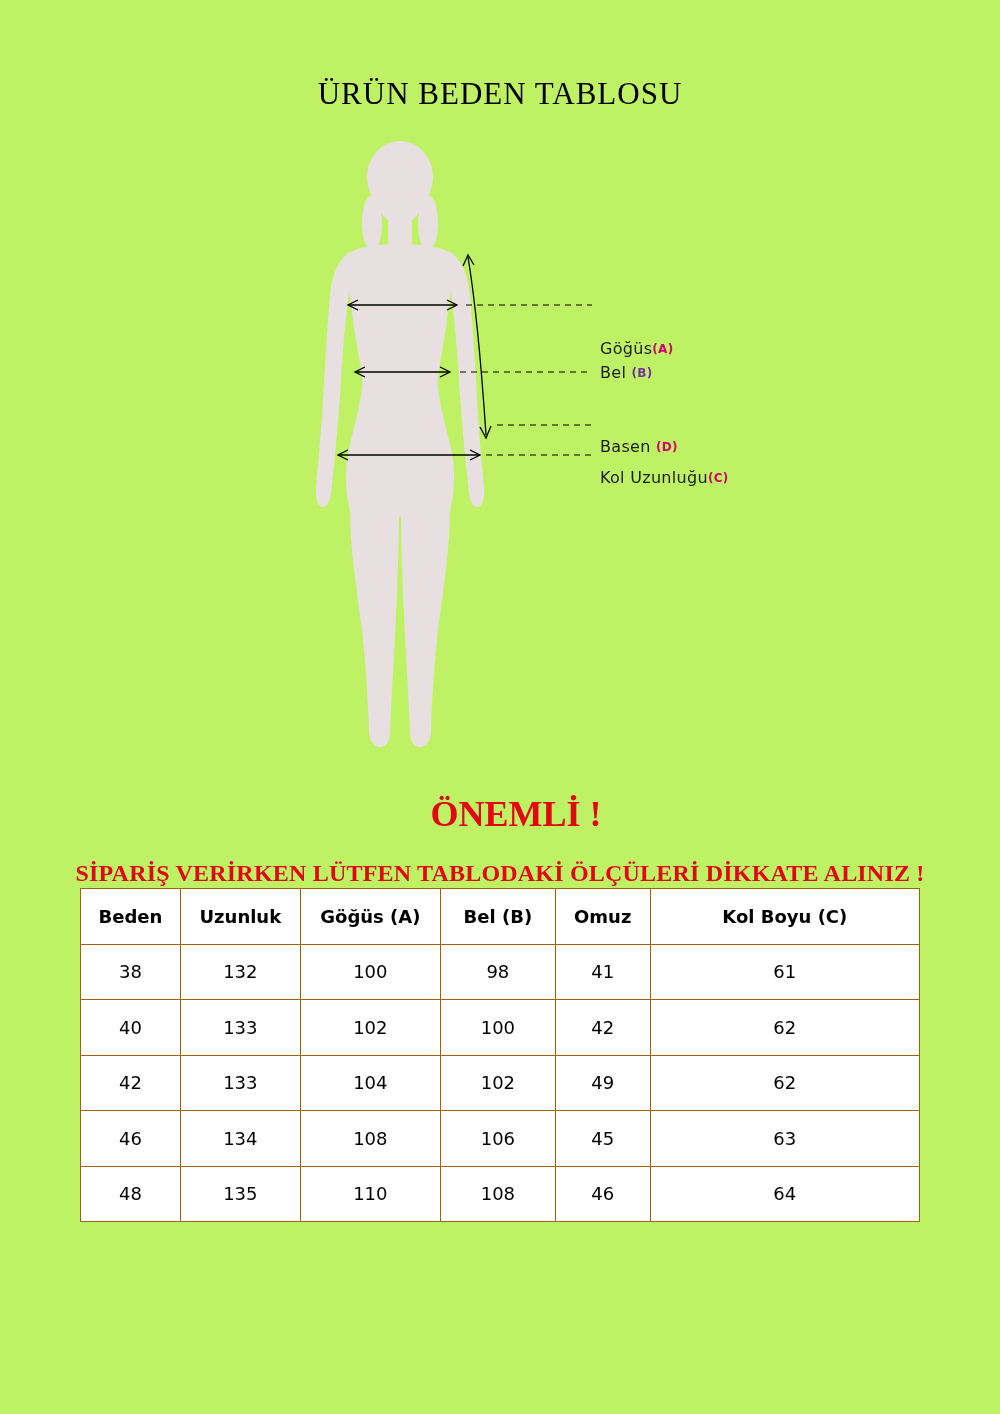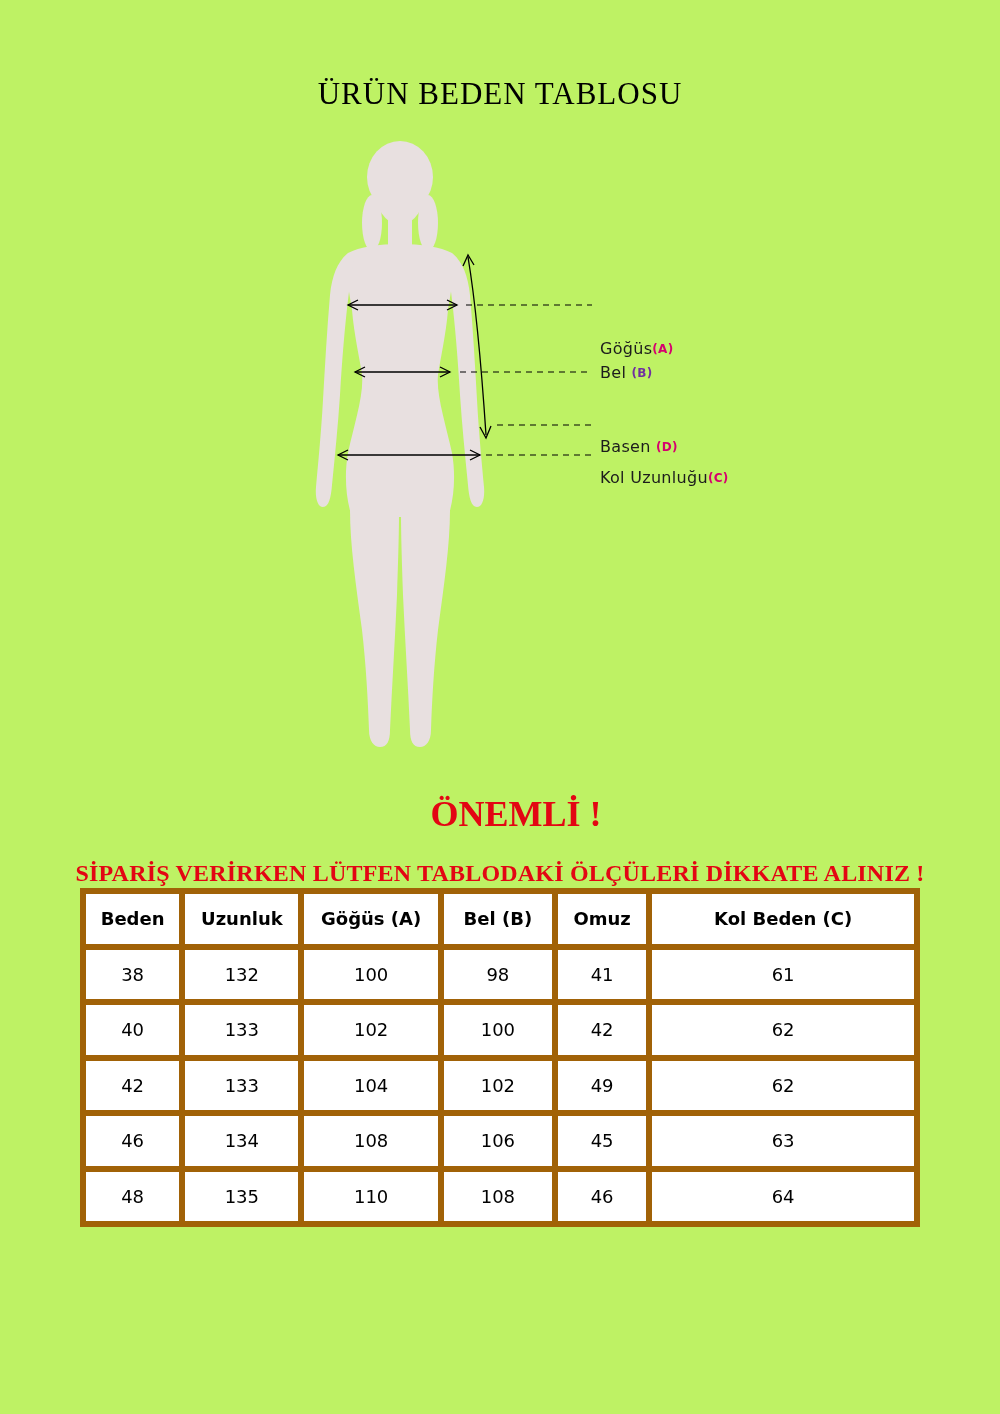--- a/index.html
+++ b/index.html
@@ -48,21 +48,21 @@
     font-weight:bold; font-size:24px; color:#e30613;
     letter-spacing:0.2px;
   }
 
   table.size-table {
     position:absolute; left:80px; top:888px; width:840px;
     border-collapse:collapse; table-layout:fixed;
     background:#fff;
   }
   .size-table th, .size-table td {
-    border:6px solid #a16207;
+    border:1px solid #a16207;
     height:55.5px;
     text-align:center; vertical-align:middle;
     font-size:18px; color:#000;
   }
   .size-table th { font-weight:bold; }
   .size-table td { font-weight:normal; }
 </style>
 </head>
 <body>
 
@@ -183,21 +183,21 @@
         <col style="width:11.3%">
         <col style="width:32.1%">
     </colgroup>
     <thead>
       <tr>
         <th>Beden</th>
         <th>Uzunluk</th>
         <th>Göğüs (A)</th>
         <th>Bel (B)</th>
         <th>Omuz</th>
-        <th>Kol Beden (C)</th>
+        <th>Kol Boyu (C)</th>
       </tr>
     </thead>
     <tbody>
       <tr>
         <td>38</td>
         <td>132</td>
         <td>100</td>
         <td>98</td>
         <td>41</td>
         <td>61</td>

